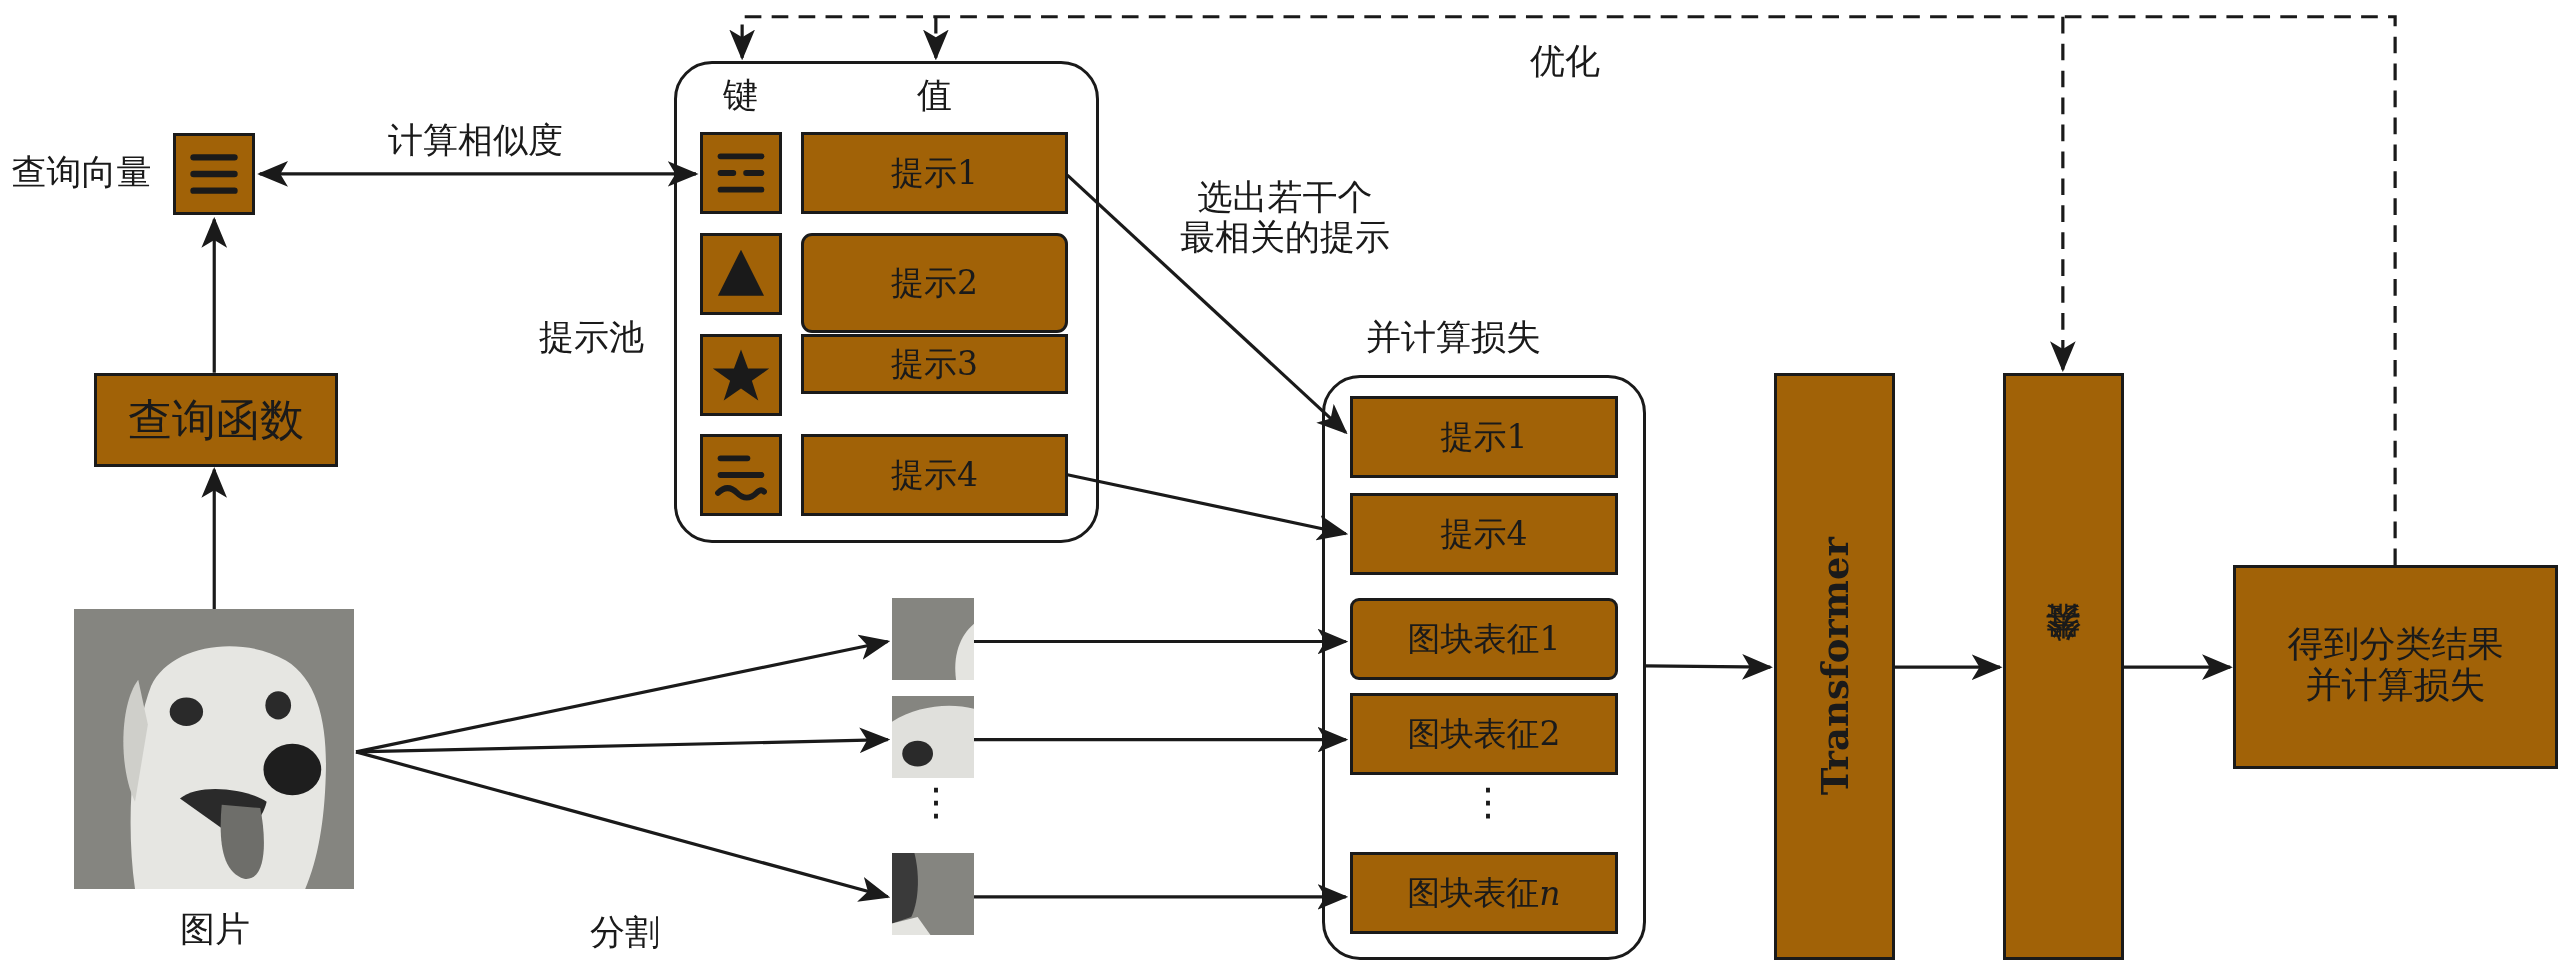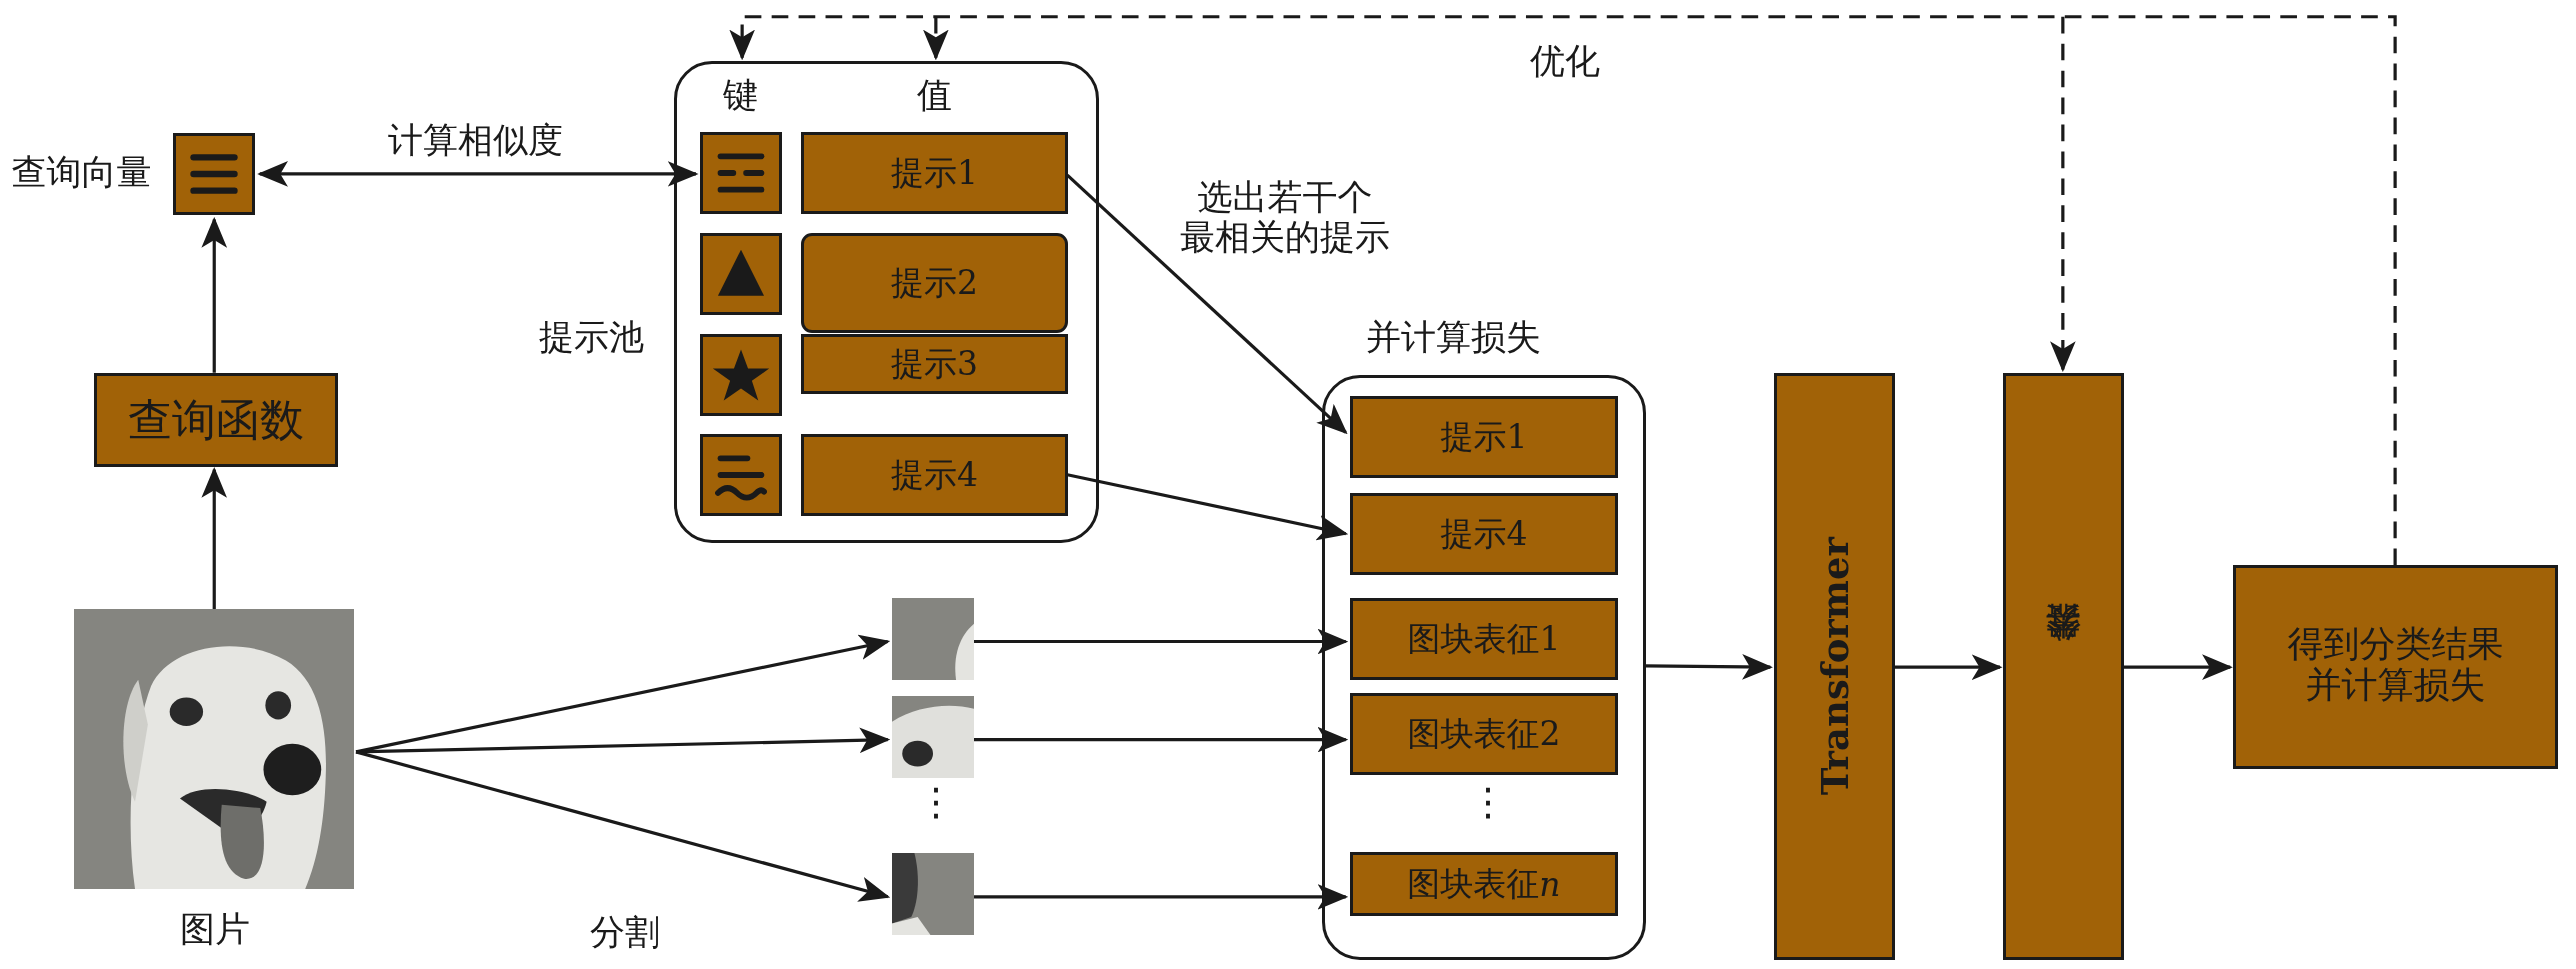--- a/index.html
+++ b/index.html
@@ -159,24 +159,24 @@
   <div>选出若干个</div>
   <div>最相关的提示</div>
 </div>
 
 <div class="label" style="left:1530px; top:42px;">优化</div>
 
 <div class="label" style="left:1366px; top:318px;">并计算损失</div>
 <div class="container" style="left:1322px; top:375px; width:324px; height:585px;"></div>
 <div class="box" style="left:1350px; top:396px; width:268px; height:82px;">提示1</div>
 <div class="box" style="left:1350px; top:493px; width:268px; height:82px;">提示4</div>
-<div class="box" style="left:1350px; top:598px; width:268px; height:82px;">图块表征1</div>
+<div class="box" style="left:1350px; top:598px; width:268px; height:82px;border-radius:9px;">图块表征1</div>
 <div class="box" style="left:1350px; top:693px; width:268px; height:82px;">图块表征2</div>
 <div class="dots" style="left:1469px; top:795px; width:32px;">⋮</div>
-<div class="box" style="left:1350px; top:852px; width:268px; height:64px;">
+<div class="box" style="left:1350px; top:852px; width:268px; height:82px;">
   <span>图块表征</span>
     <i class="var">n</i>
 </div>
 
 <div class="box" style="left:1774px; top:373px; width:121px; height:587px;">
   <span class="vert" style="font-weight:bold;">Transformer</span>
 </div>
 
 <div class="box" style="left:2003px; top:373px; width:121px; height:587px;">
   <span class="vert-cn">分类器</span>

